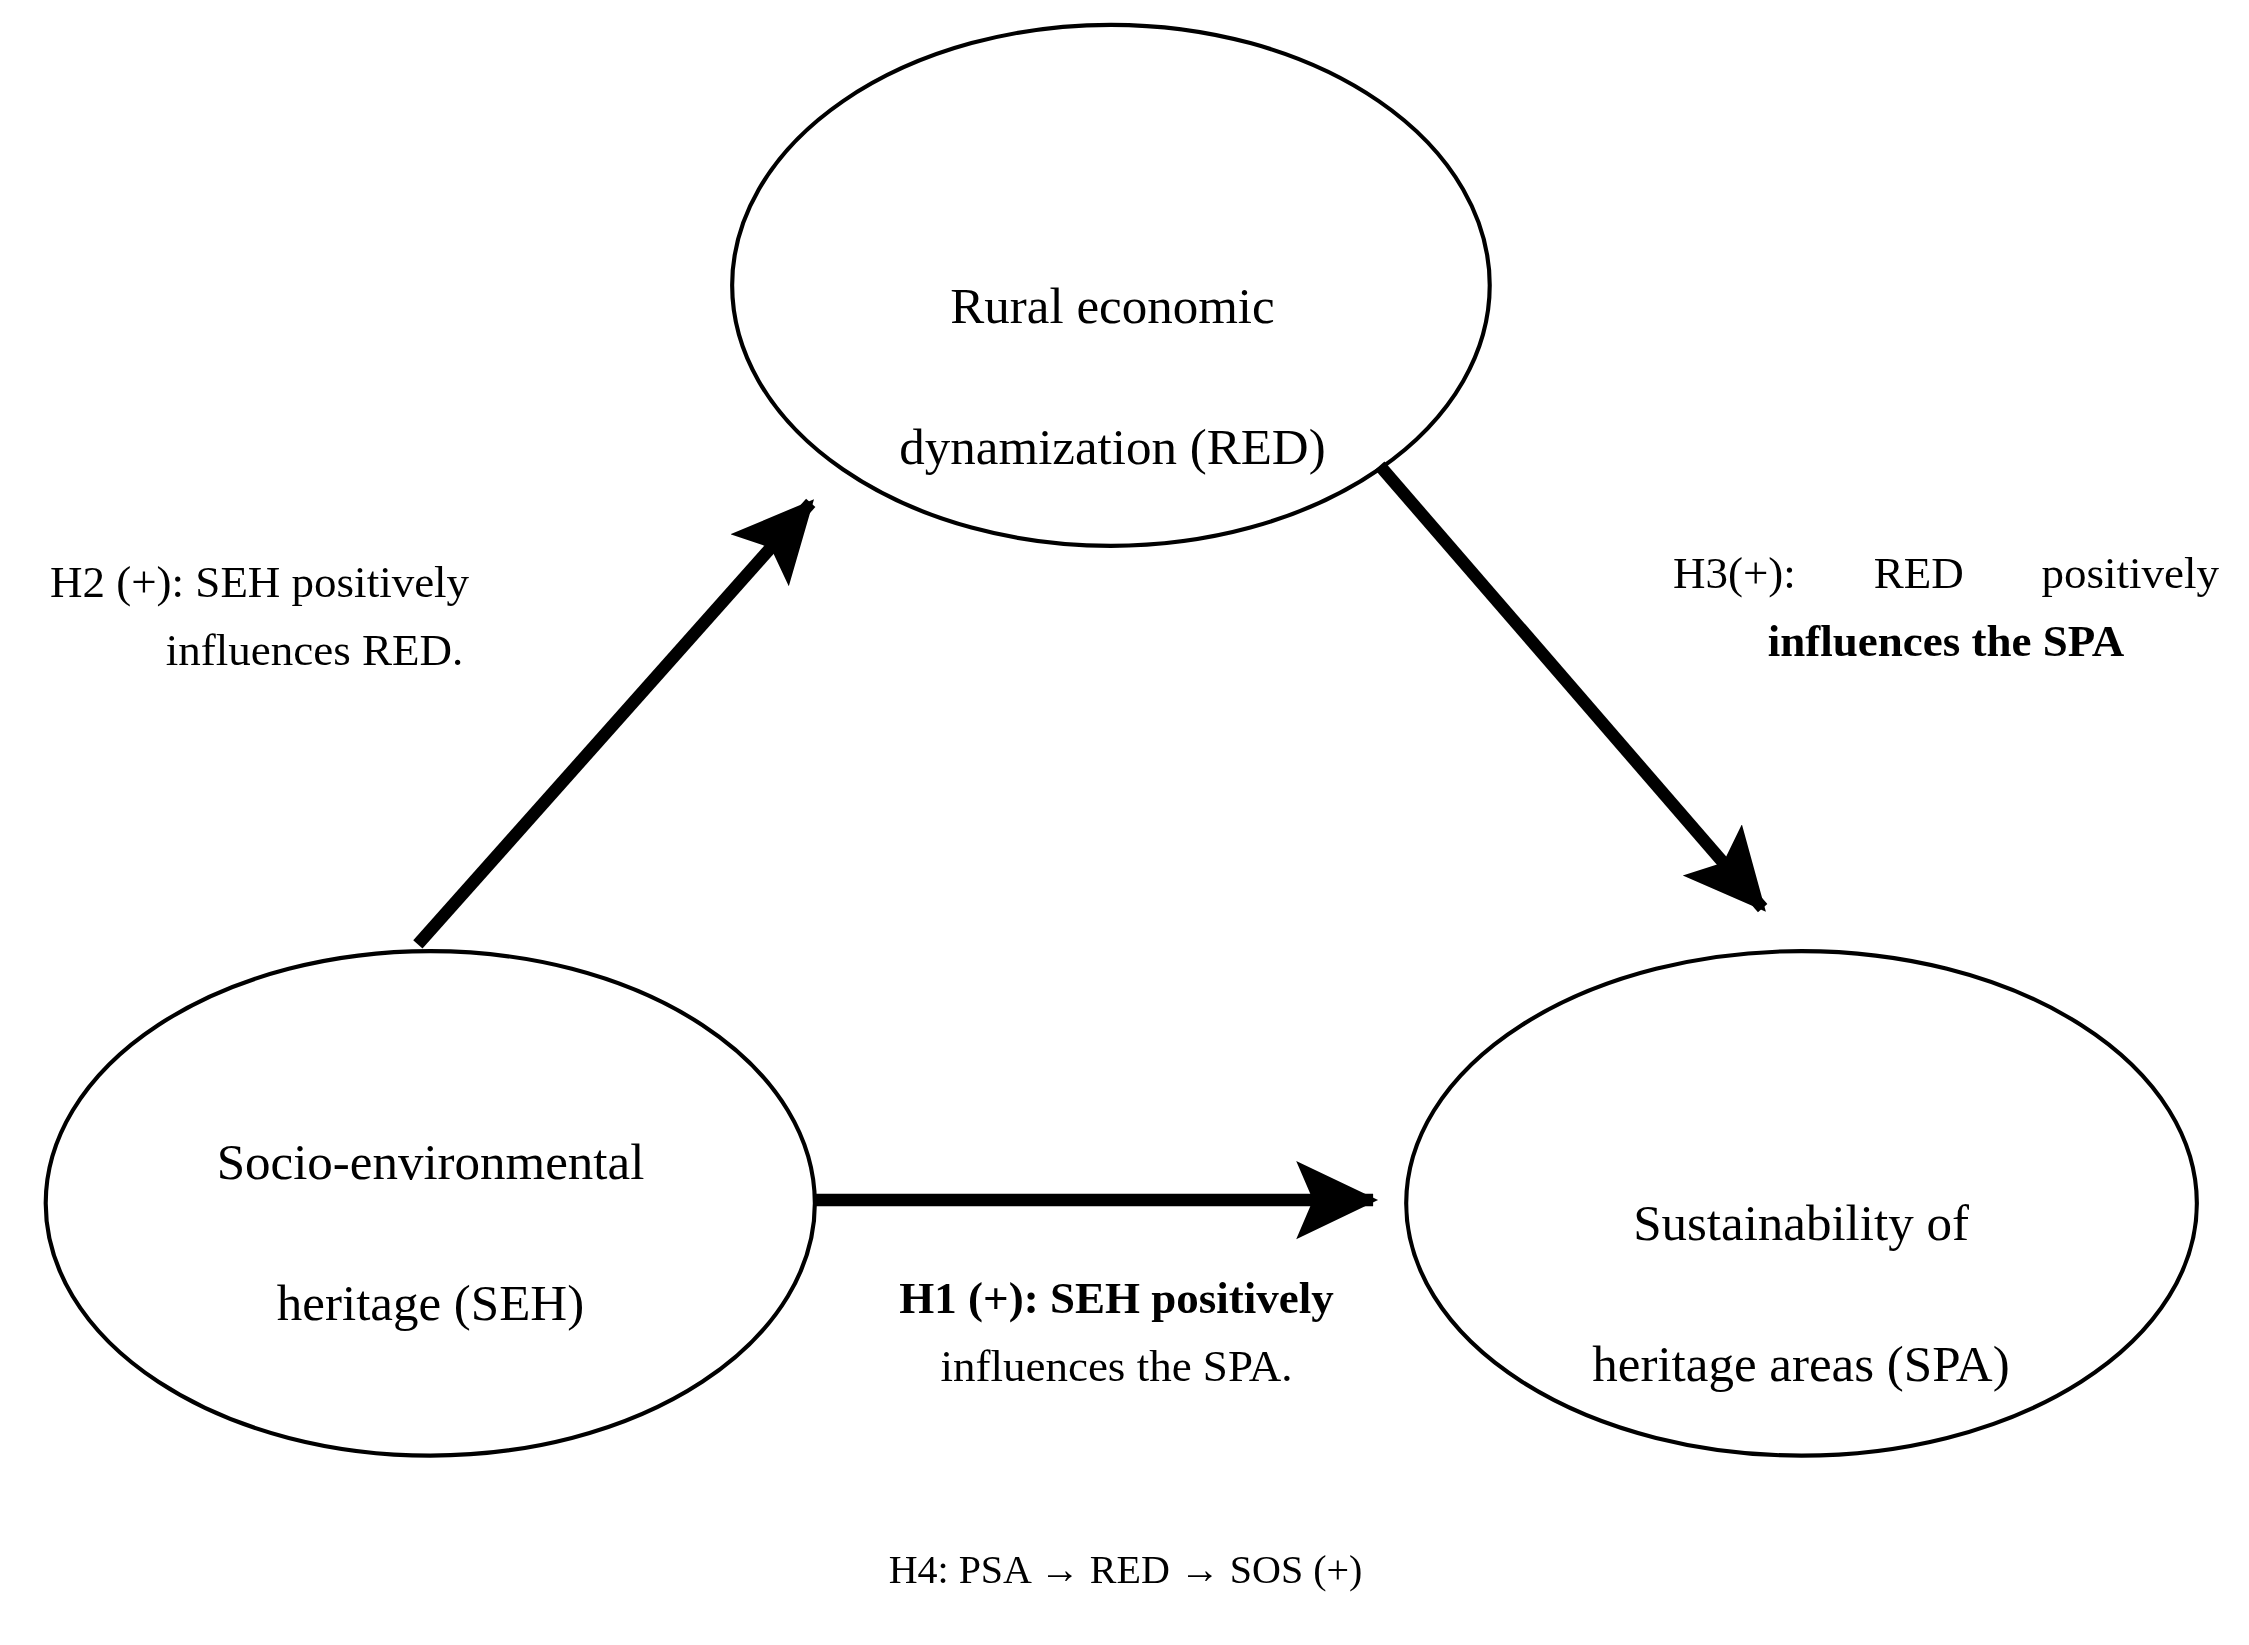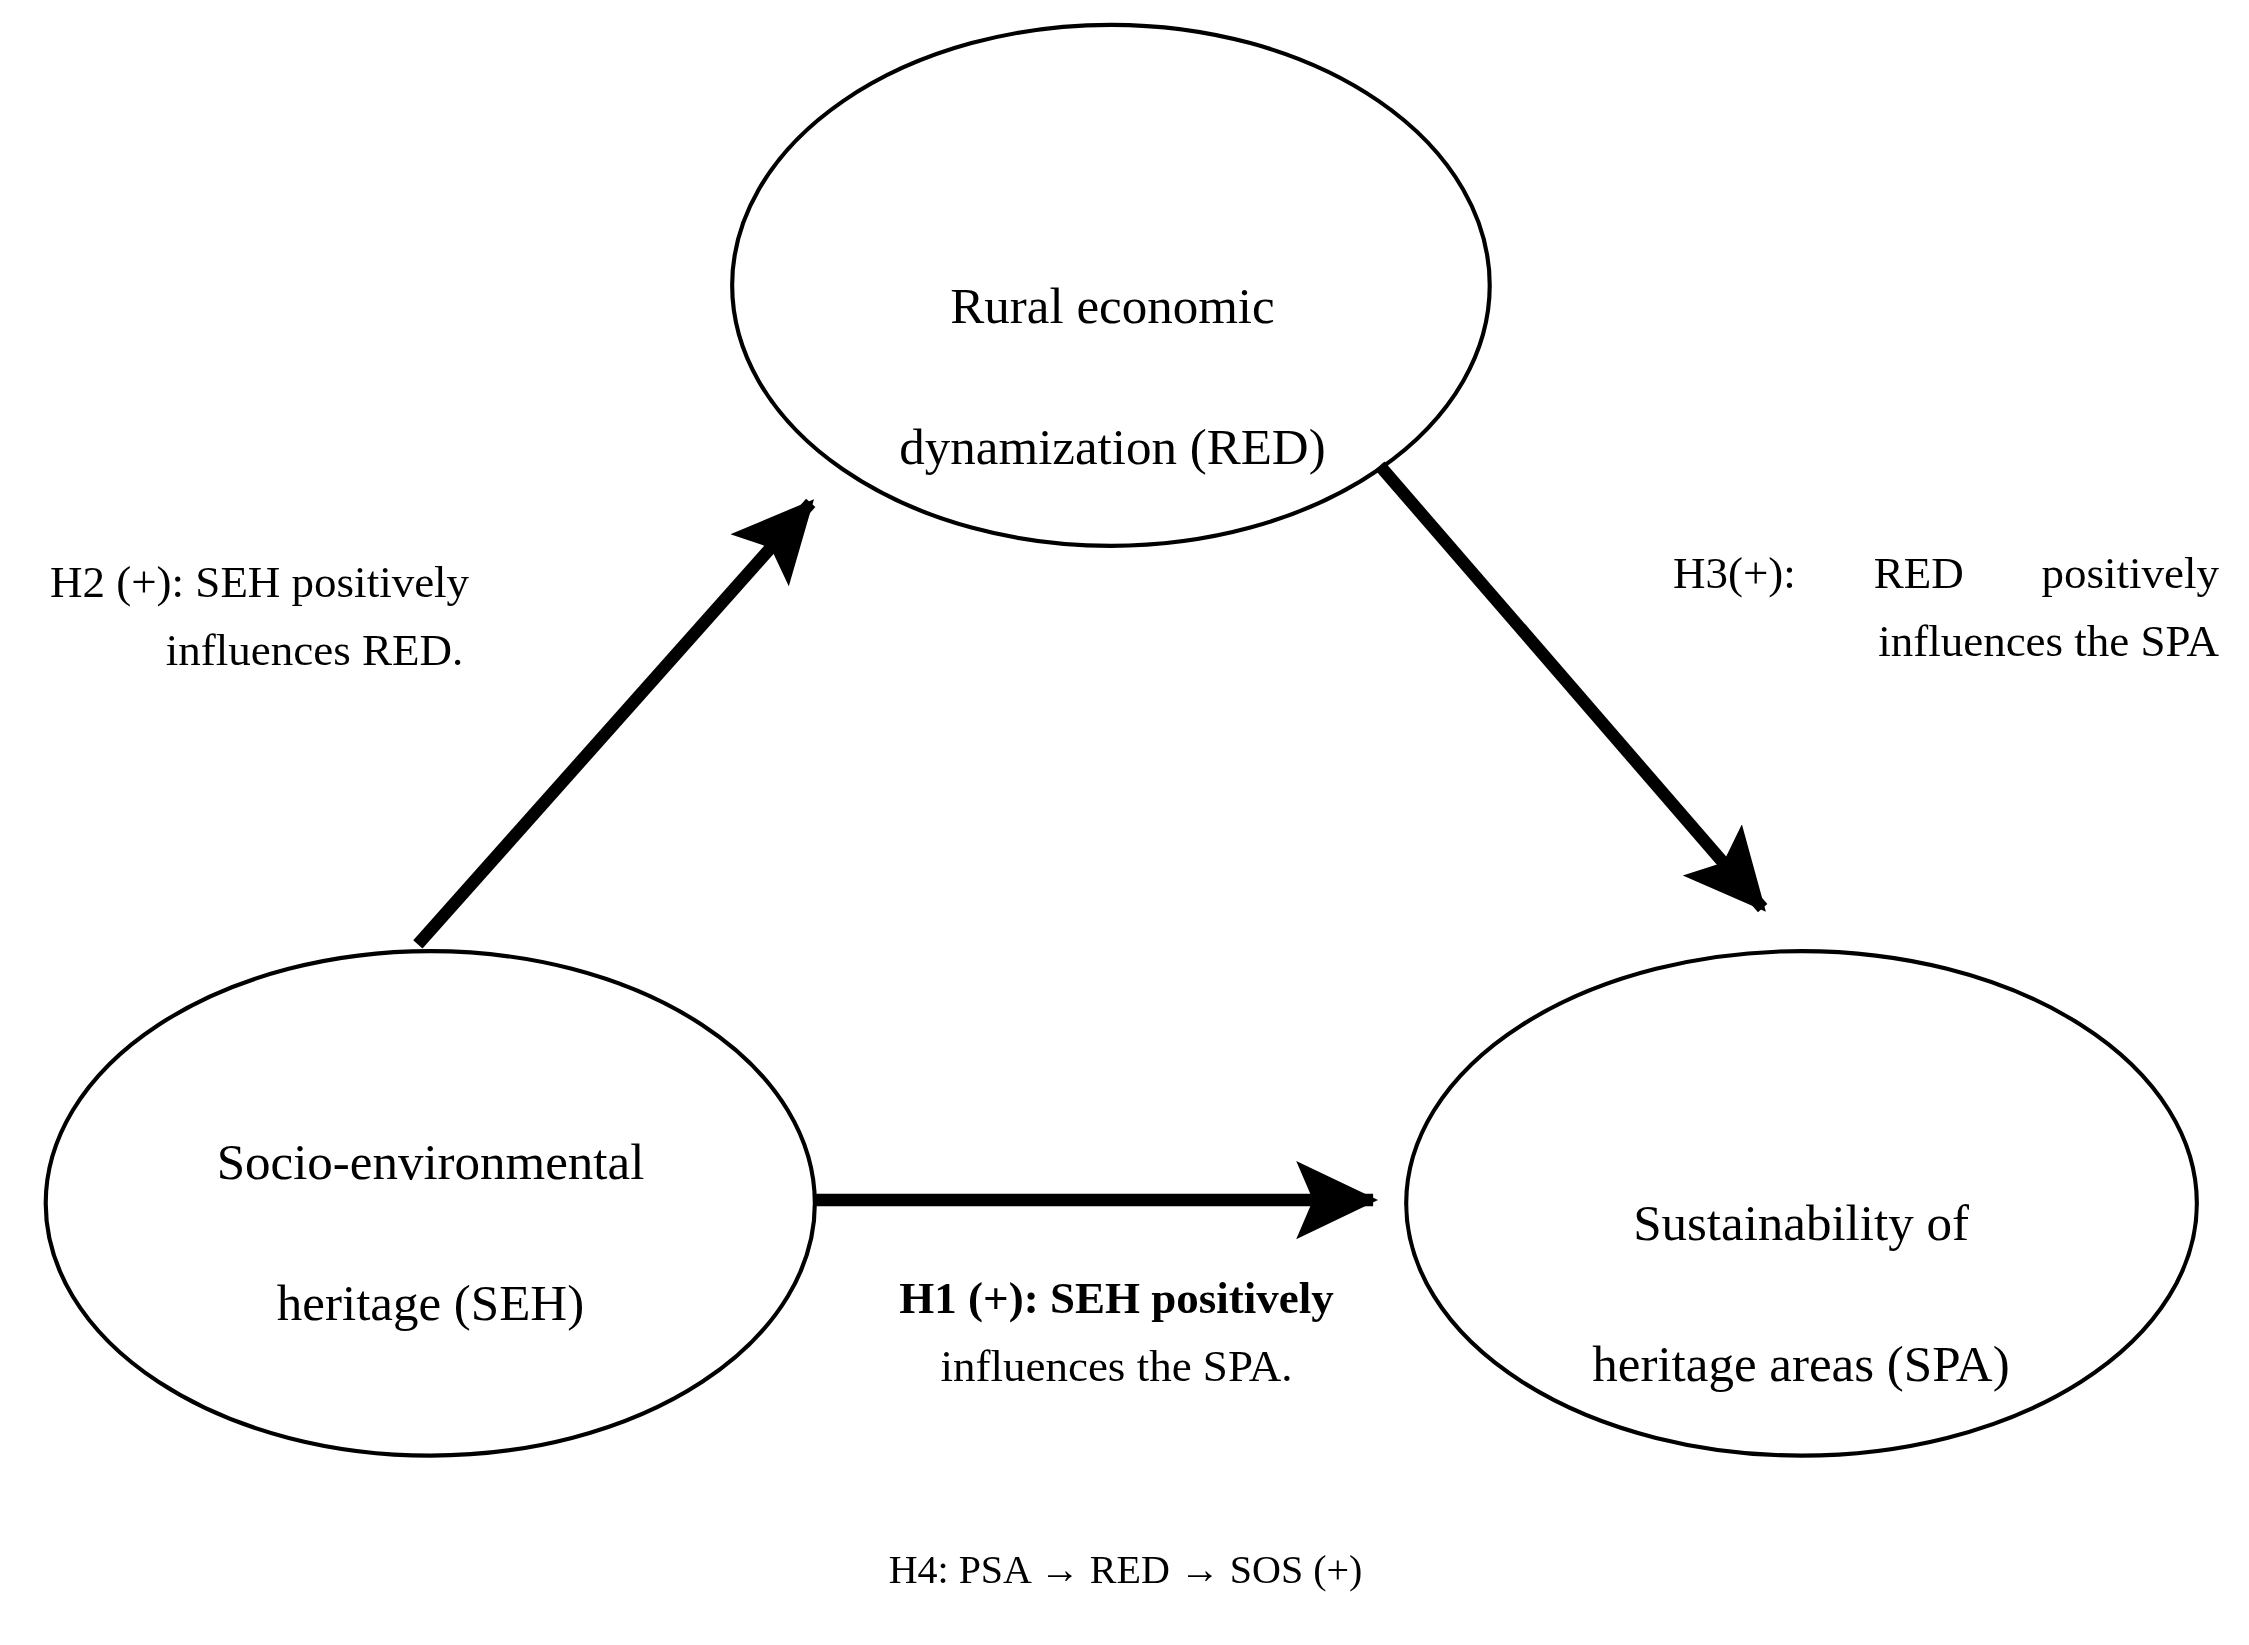--- a/index.html
+++ b/index.html
@@ -61,21 +61,21 @@
   #hyp-h3 {
     left: 1673px; top: 539px; width: 546px;
     text-align: left;
   }
   #hyp-h3 .l1 {
     display: block;
     text-align: justify;
     text-align-last: justify;
     font-family: Liberation Serif, serif;
   }
-  #hyp-h3 .l2 { display: block; text-align: right; }
+  #hyp-h3 .l2 { display: block; text-align: center; font-weight: bold; }
 
   #hyp-h1 {
     left: 860px; top: 1264px; width: 513px;
     text-align: center;
   }
   #hyp-h1 .l1 { display: block; text-align: center; font-weight: bold; }
   #hyp-h1 .l2 { display: block; text-align: center; }
 
   #hyp-h4 {
     left: 629px; top: 1540px; width: 993px;

